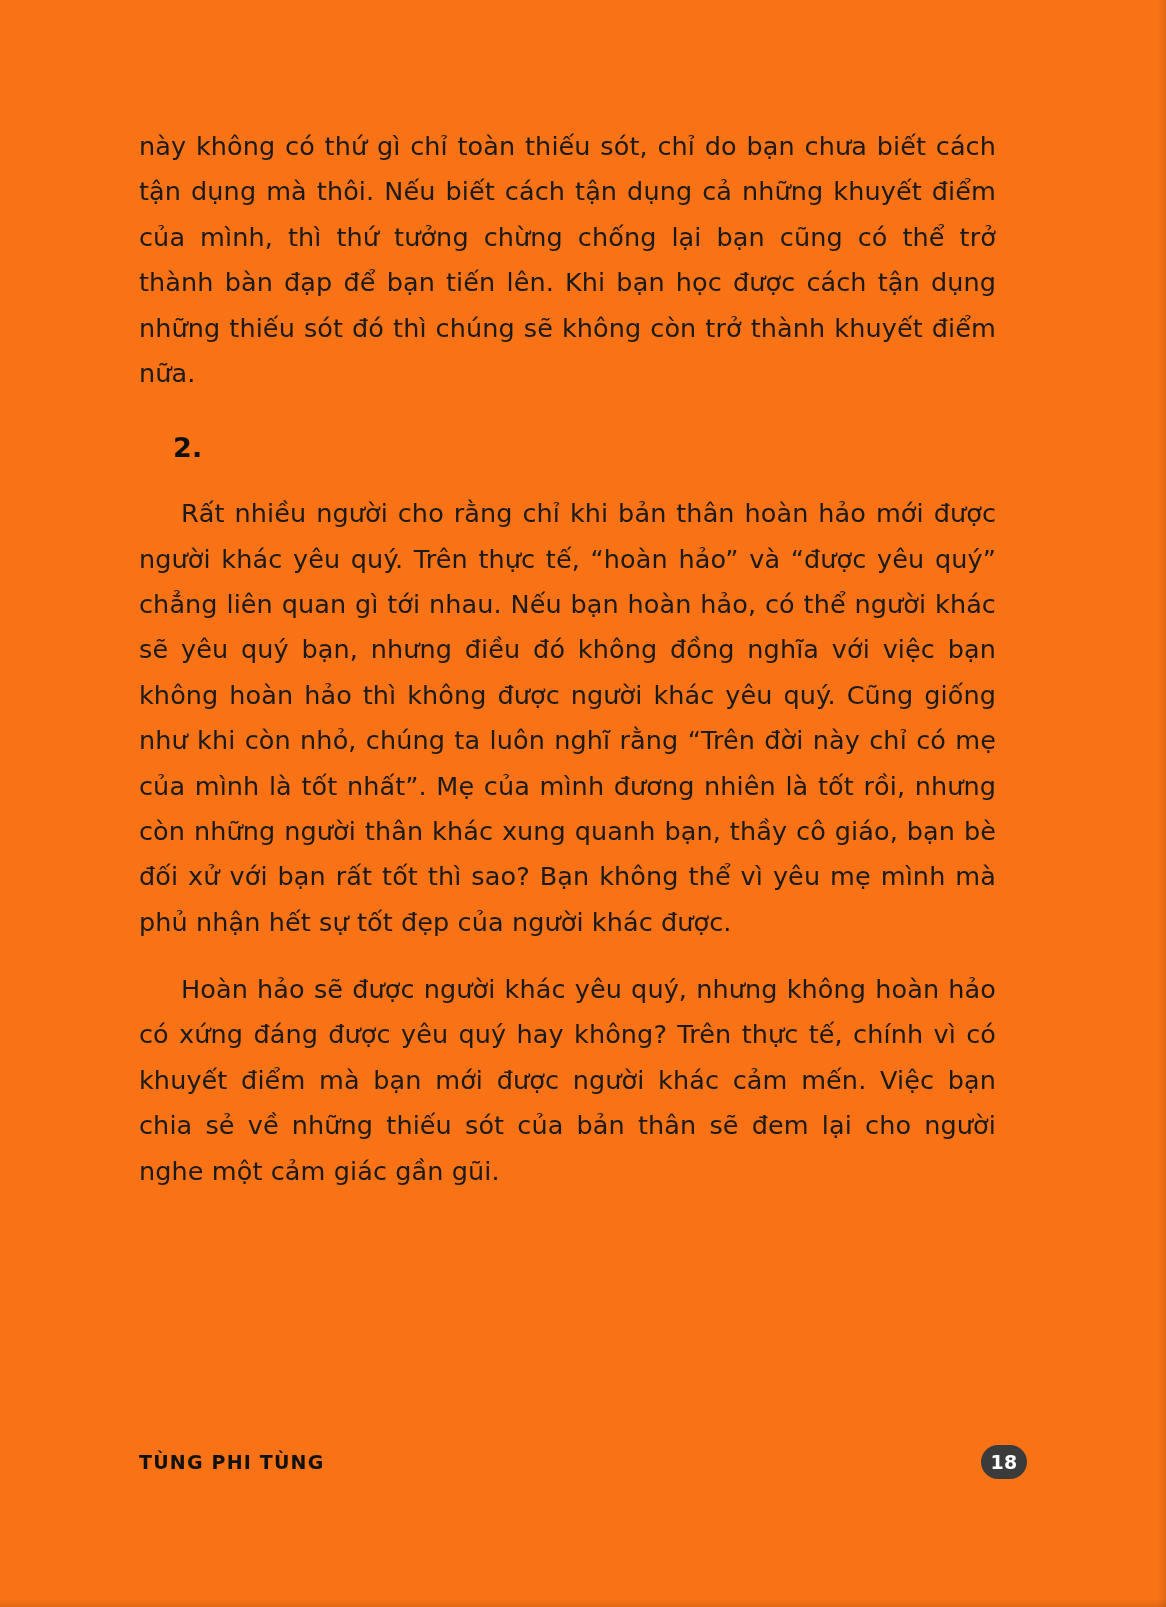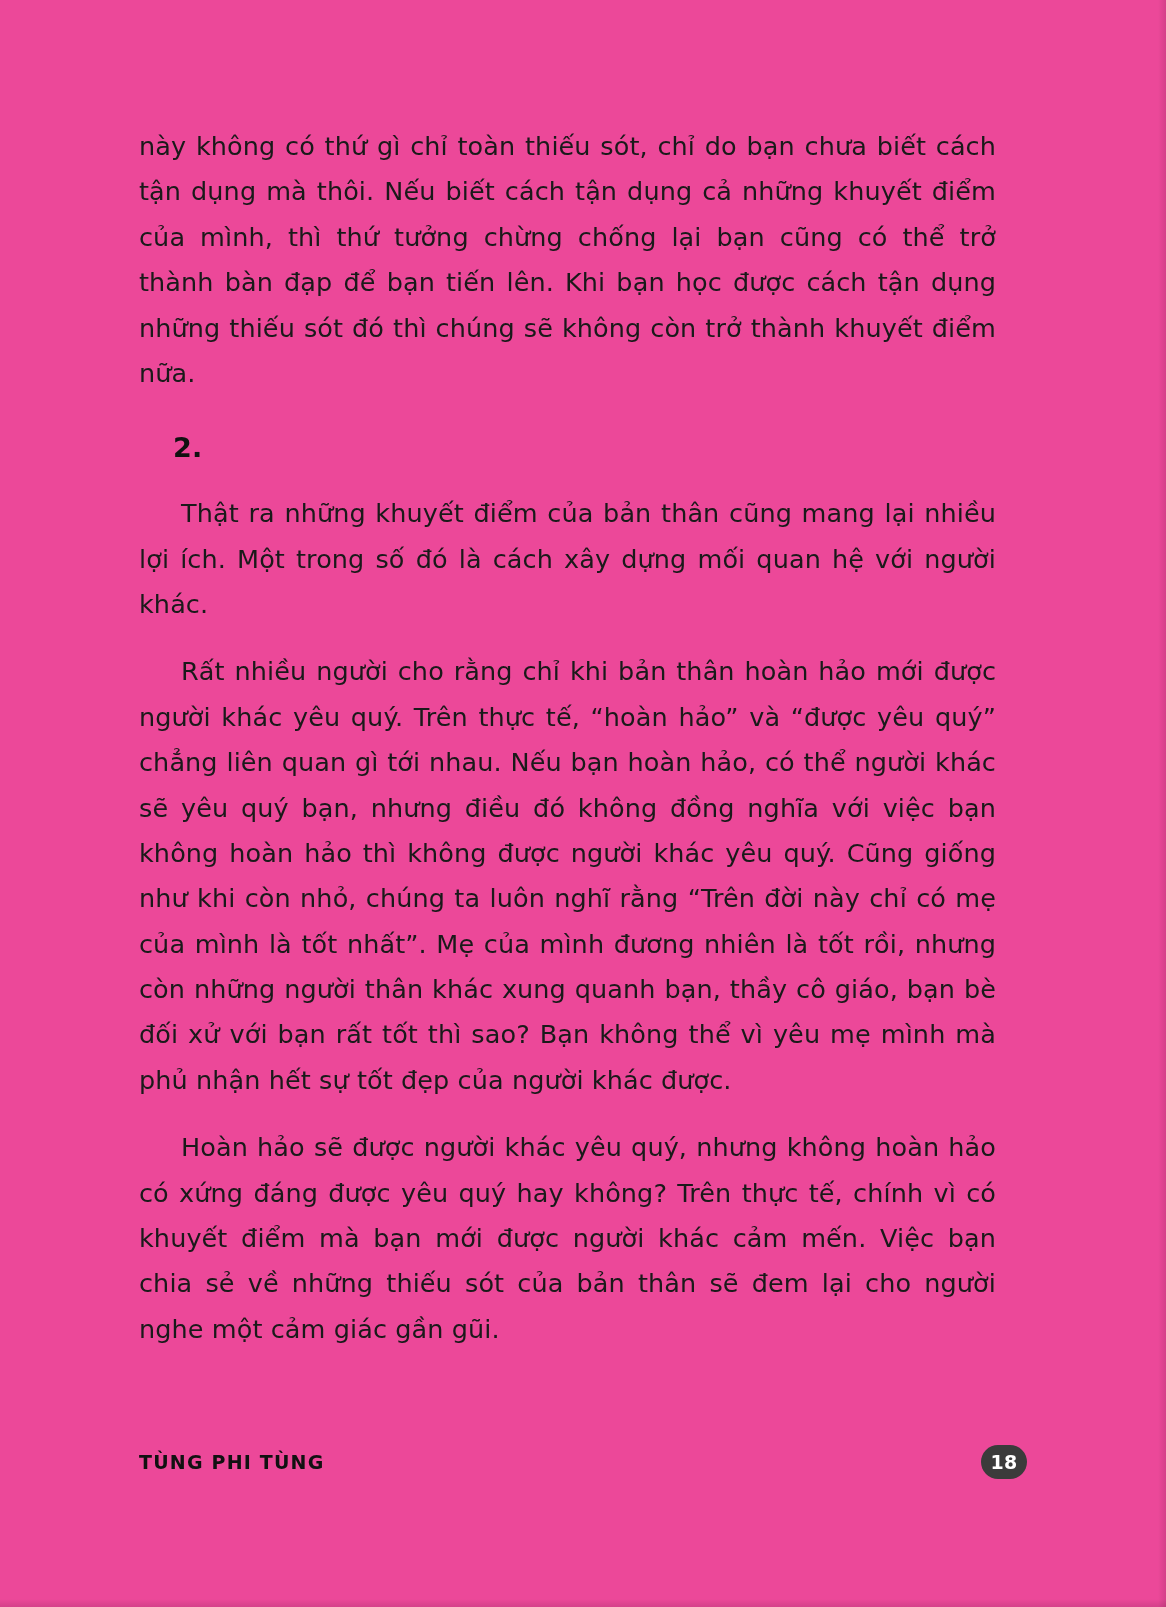--- a/index.html
+++ b/index.html
@@ -7,21 +7,21 @@
     padding: 0;
     background: #ffffff;
   }
   body {
     font-family: "DejaVu Sans", sans-serif;
   }
   .page {
     position: relative;
     width: 1166px;
     height: 1607px;
-    background: #ec4899;
+    background: #f97316;
     box-sizing: border-box;
     overflow: hidden;
   }
   .content {
     position: absolute;
     left: 139px;
     top: 124px;
     width: 857px;
   }
   p.para {
@@ -101,21 +101,20 @@
 <body>
 
 <div class="page">
 
   <div class="content">
 
     <p class="para">này không có thứ gì chỉ toàn thiếu sót, chỉ do bạn chưa biết cách tận dụng mà thôi. Nếu biết cách tận dụng cả những khuyết điểm của mình, thì thứ tưởng chừng chống lại bạn cũng có thể trở thành bàn đạp để bạn tiến lên. Khi bạn học được cách tận dụng những thiếu sót đó thì chúng sẽ không còn trở thành khuyết điểm nữa.</p>
 
     <div class="section-number">2.</div>
 
-    <p class="para indent">Thật ra những khuyết điểm của bản thân cũng mang lại nhiều lợi ích. Một trong số đó là cách xây dựng mối quan hệ với người khác.</p>
 
     <p class="para indent">Rất nhiều người cho rằng chỉ khi bản thân hoàn hảo mới được người khác yêu quý. Trên thực tế, “hoàn hảo” và “được yêu quý” chẳng liên quan gì tới nhau. Nếu bạn hoàn hảo, có thể người khác sẽ yêu quý bạn, nhưng điều đó không đồng nghĩa với việc bạn không hoàn hảo thì không được người khác yêu quý. Cũng giống như khi còn nhỏ, chúng ta luôn nghĩ rằng “Trên đời này chỉ có mẹ của mình là tốt nhất”. Mẹ của mình đương nhiên là tốt rồi, nhưng còn những người thân khác xung quanh bạn, thầy cô giáo, bạn bè đối xử với bạn rất tốt thì sao? Bạn không thể vì yêu mẹ mình mà phủ nhận hết sự tốt đẹp của người khác được.</p>
 
     <p class="para indent">Hoàn hảo sẽ được người khác yêu quý, nhưng không hoàn hảo có xứng đáng được yêu quý hay không? Trên thực tế, chính vì có khuyết điểm mà bạn mới được người khác cảm mến. Việc bạn chia sẻ về những thiếu sót của bản thân sẽ đem lại cho người nghe một cảm giác gần gũi.</p>
 
   </div>
 
   <div class="footer">
     <div class="footer-author">TÙNG PHI TÙNG</div>
     <div class="page-number-badge">18</div>

